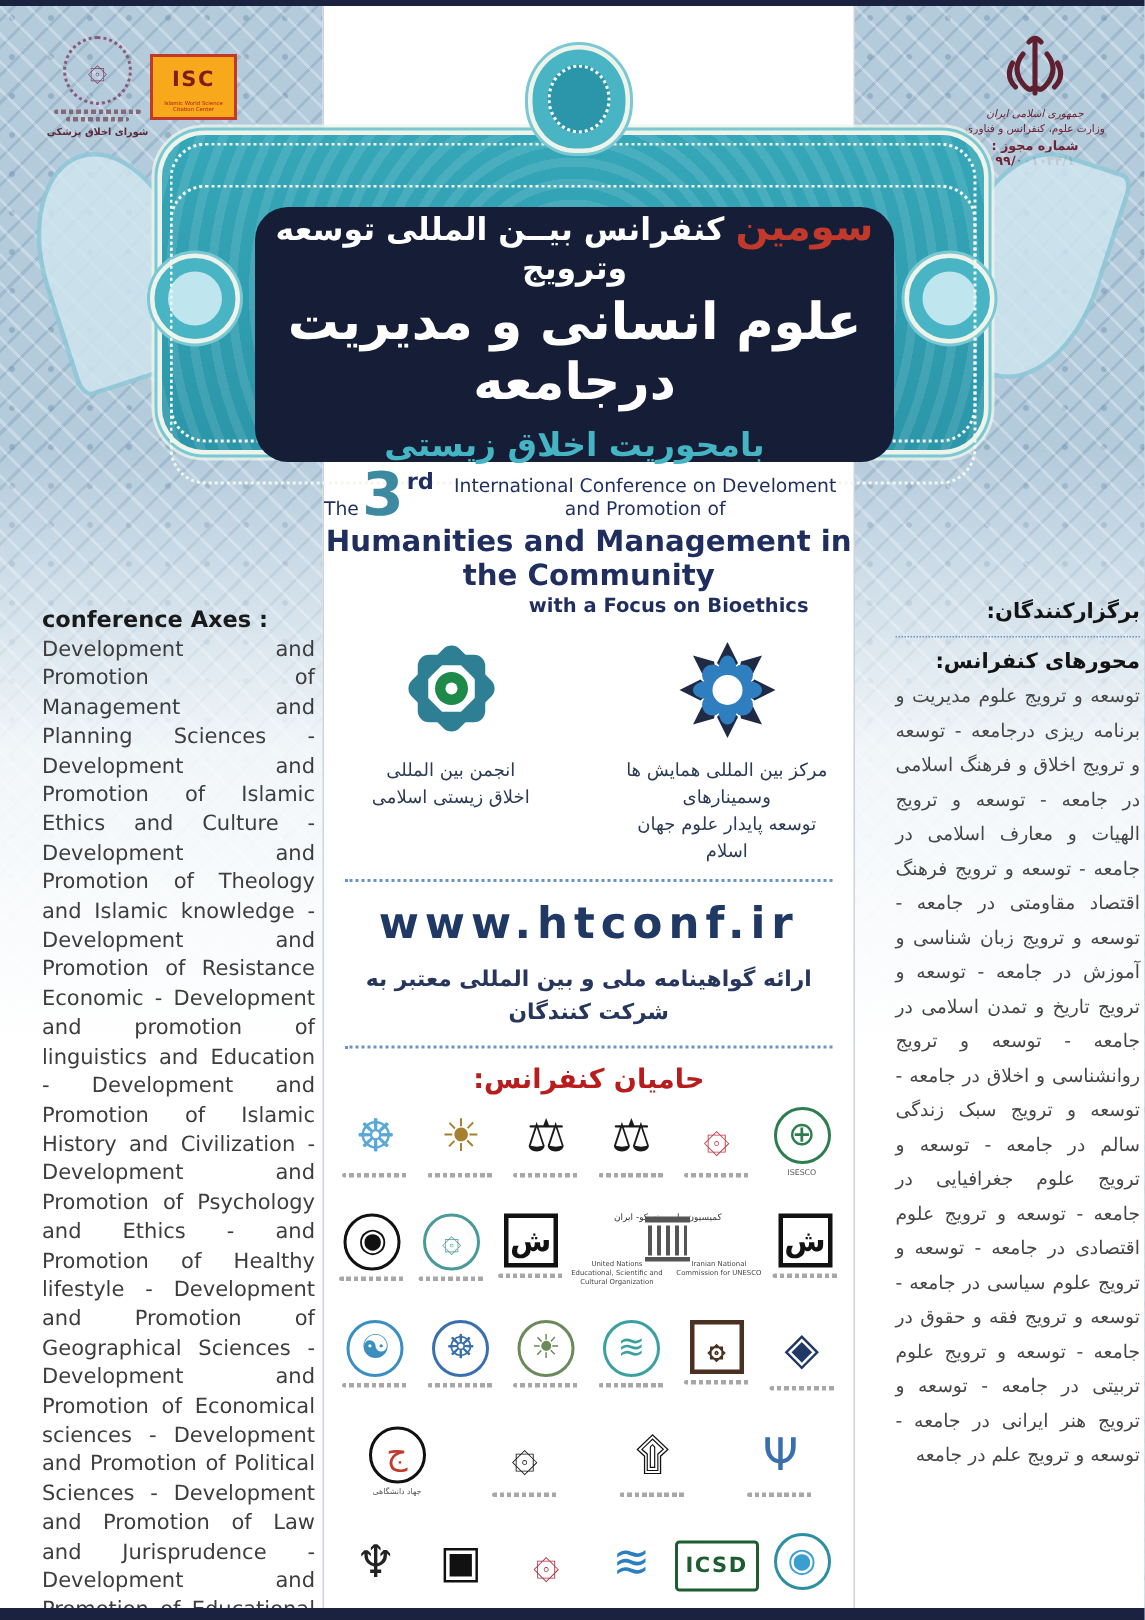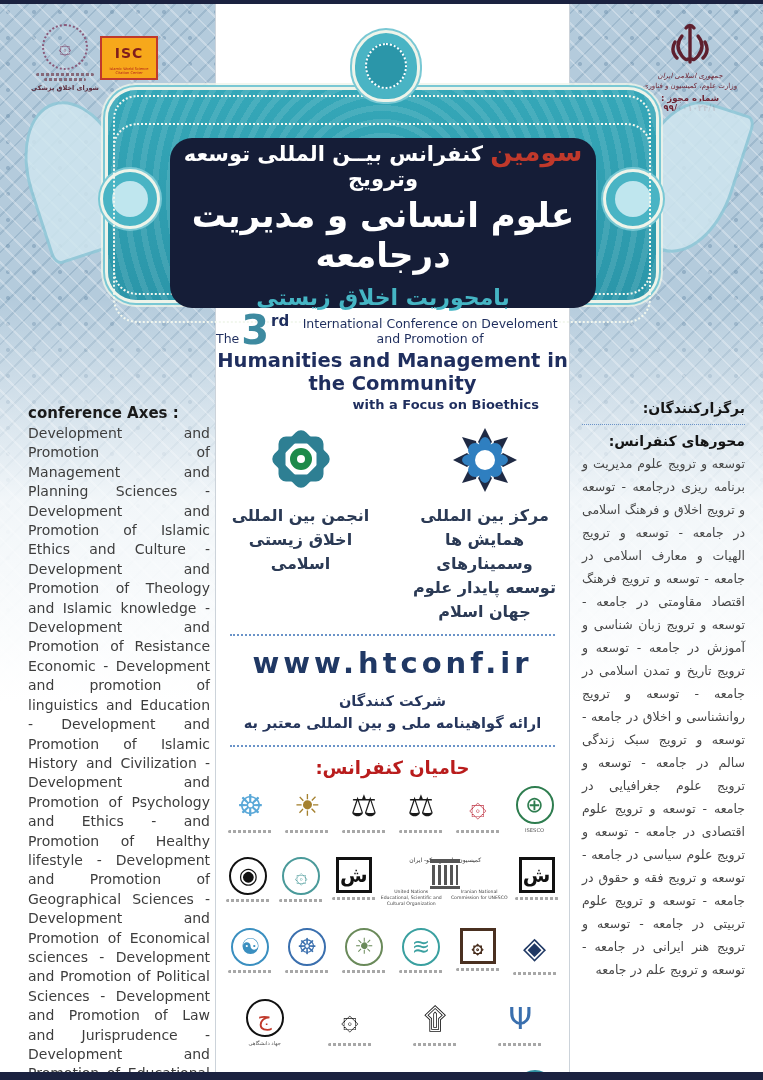--- a/index.html
+++ b/index.html
@@ -65,21 +65,21 @@
   
   .etitle{margin-top:14px;text-align:center;color:#1f2e5e;}
   .etitle .row1{font-size:12.5px;display:flex;align-items:flex-end;justify-content:center;gap:2px;}
   .etitle .num{font-size:40px;font-weight:bold;color:#3d8aa0;line-height:.8;}
   .etitle .ord{font-size:15px;font-weight:bold;align-self:flex-start;margin-top:-2px;}
   .etitle .row2{font-size:19.5px;font-weight:bold;margin-top:3px;}
   .etitle .row3{font-size:13px;font-weight:bold;text-align:right;padding-right:30px;margin-top:2px;}
   
   .orglogos{display:flex;justify-content:center;gap:34px;margin-top:16px;}
   .orgl{width:150px;text-align:center;}
-  .orgl .cap{font-size:16px;color:#2b3a55;font-weight:bold;margin-top:8px;line-height:1.5;direction:rtl;}
+  .orgl .cap{font-size:12px;color:#2b3a55;font-weight:normal;margin-top:8px;line-height:1.5;direction:rtl;}
   
   .dash{border-top:2px dotted #6a93c8;margin:10px 14px;}
   .dash.side{border-top-width:1.5px;margin:8px 0;}
   
   .city{font-size:25px;font-weight:bold;color:#c0392b;text-align:center;direction:rtl;margin-top:6px;}
   .web{font-size:29px;font-weight:bold;color:#203864;text-align:center;letter-spacing:4px;margin-top:6px;}
   .cert{font-size:14.5px;font-weight:bold;color:#26365c;text-align:center;direction:rtl;line-height:1.55;margin-top:10px;}
   .sp-head{font-size:18px;font-weight:bold;color:#b91c1c;text-align:center;direction:rtl;margin-top:6px;}
   
   .grid{margin-top:4px;}
@@ -99,21 +99,21 @@
   .un-bars::after{content:"";position:absolute;left:-2px;right:-2px;bottom:-4px;height:3px;background:#555;}
   .un-wrap{display:flex;gap:6px;align-items:flex-start;justify-content:center;}
   .un-col{width:62px;font-size:4.6px;color:#444;line-height:1.3;}
   .un-top{font-size:6px;color:#333;direction:rtl;margin-bottom:2px;}
   .unitwin{font-size:7px;font-weight:bold;color:#2a6b5f;border:1px solid #2a6b5f;border-radius:2px;
       padding:0 2px;display:inline-block;margin-bottom:2px;}
   
   .col-left{position:absolute;left:28px;top:400px;width:182px;color:#3d3d3d;}
   .col-left .h{font-size:15px;font-weight:bold;color:#1a1a1a;margin-bottom:2px;}
   .col-left .b{font-size:14px;line-height:19.4px;text-align:justify;}
-  .col-right{position:absolute;left:582px;top:396px;width:163px;direction:rtl;color:#474747;}
+  .col-right{position:absolute;left:597px;top:396px;width:163px;direction:rtl;color:#474747;}
   .col-right .h{font-size:14px;font-weight:bold;color:#141414;margin-bottom:3px;}
   .col-right .b{font-size:12.5px;line-height:23px;text-align:justify;}
 </style>
 </head>
 <body>
 
 <div class="poster">
   <div class="bg"></div>
   <div class="bg-fade"></div>
   <div class="center-strip"></div>
@@ -135,21 +135,21 @@
           <path d="M22 4 V40"></path>
           <path d="M14 14 q-8 10 0 20 q4 5 6 3"></path>
           <path d="M30 14 q8 10 0 20 q-4 5 -6 3"></path>
           <path d="M7 20 q-5 9 2 16"></path>
           <path d="M37 20 q5 9 -2 16"></path>
           <path d="M18 6 q4 -5 8 0"></path>
         </g>
       </svg>
     </div>
     <div class="l1">جمهوری اسلامی ایران</div>
-    <div class="l2">وزارت علوم، کمیسیون و فناوری</div>
+    <div class="l2">وزارت علوم، کنفرانس و فناوری</div>
     <div class="l3">شماره مجوز : ۹۹/۰۰۱۰۳۴/۱</div>
   </div>
 
   <div class="paisley pl"></div>
   <div class="paisley pr"></div>
   <div class="banner-frame"></div>
   <div class="medal-top"></div>
   <div class="medal-side ml"></div>
   <div class="medal-side mr"></div>
   <div class="banner-frame" style="background:none;box-shadow:none;margin-top:28px;">
@@ -214,22 +214,22 @@
         </svg>
         <div class="cap" style="white-space:pre-line">مرکز بین المللی همایش ها وسمینارهای
 توسعه پایدار علوم جهان اسلام</div>
       </div>
     </div>
 
     <div class="dash"></div>
 
     <div class="web">www.htconf.ir</div>
     <div class="cert">
+      <div>ارائه گواهینامه ملی و بین المللی معتبر به</div>
       <div>شرکت کنندگان</div>
-      <div>ارائه گواهینامه ملی و بین المللی معتبر به</div>
     </div>
 
     <div class="dash"></div>
 
     <div class="sp-head">حامیان کنفرانس:</div>
     <div class="grid" id="sponsor-grid">
         <div class="sp-row">
           <div class="sp">
             <div class="sp-g" style="color: rgb(90, 168, 216);">☸</div>
             <div class="scrib"></div>

